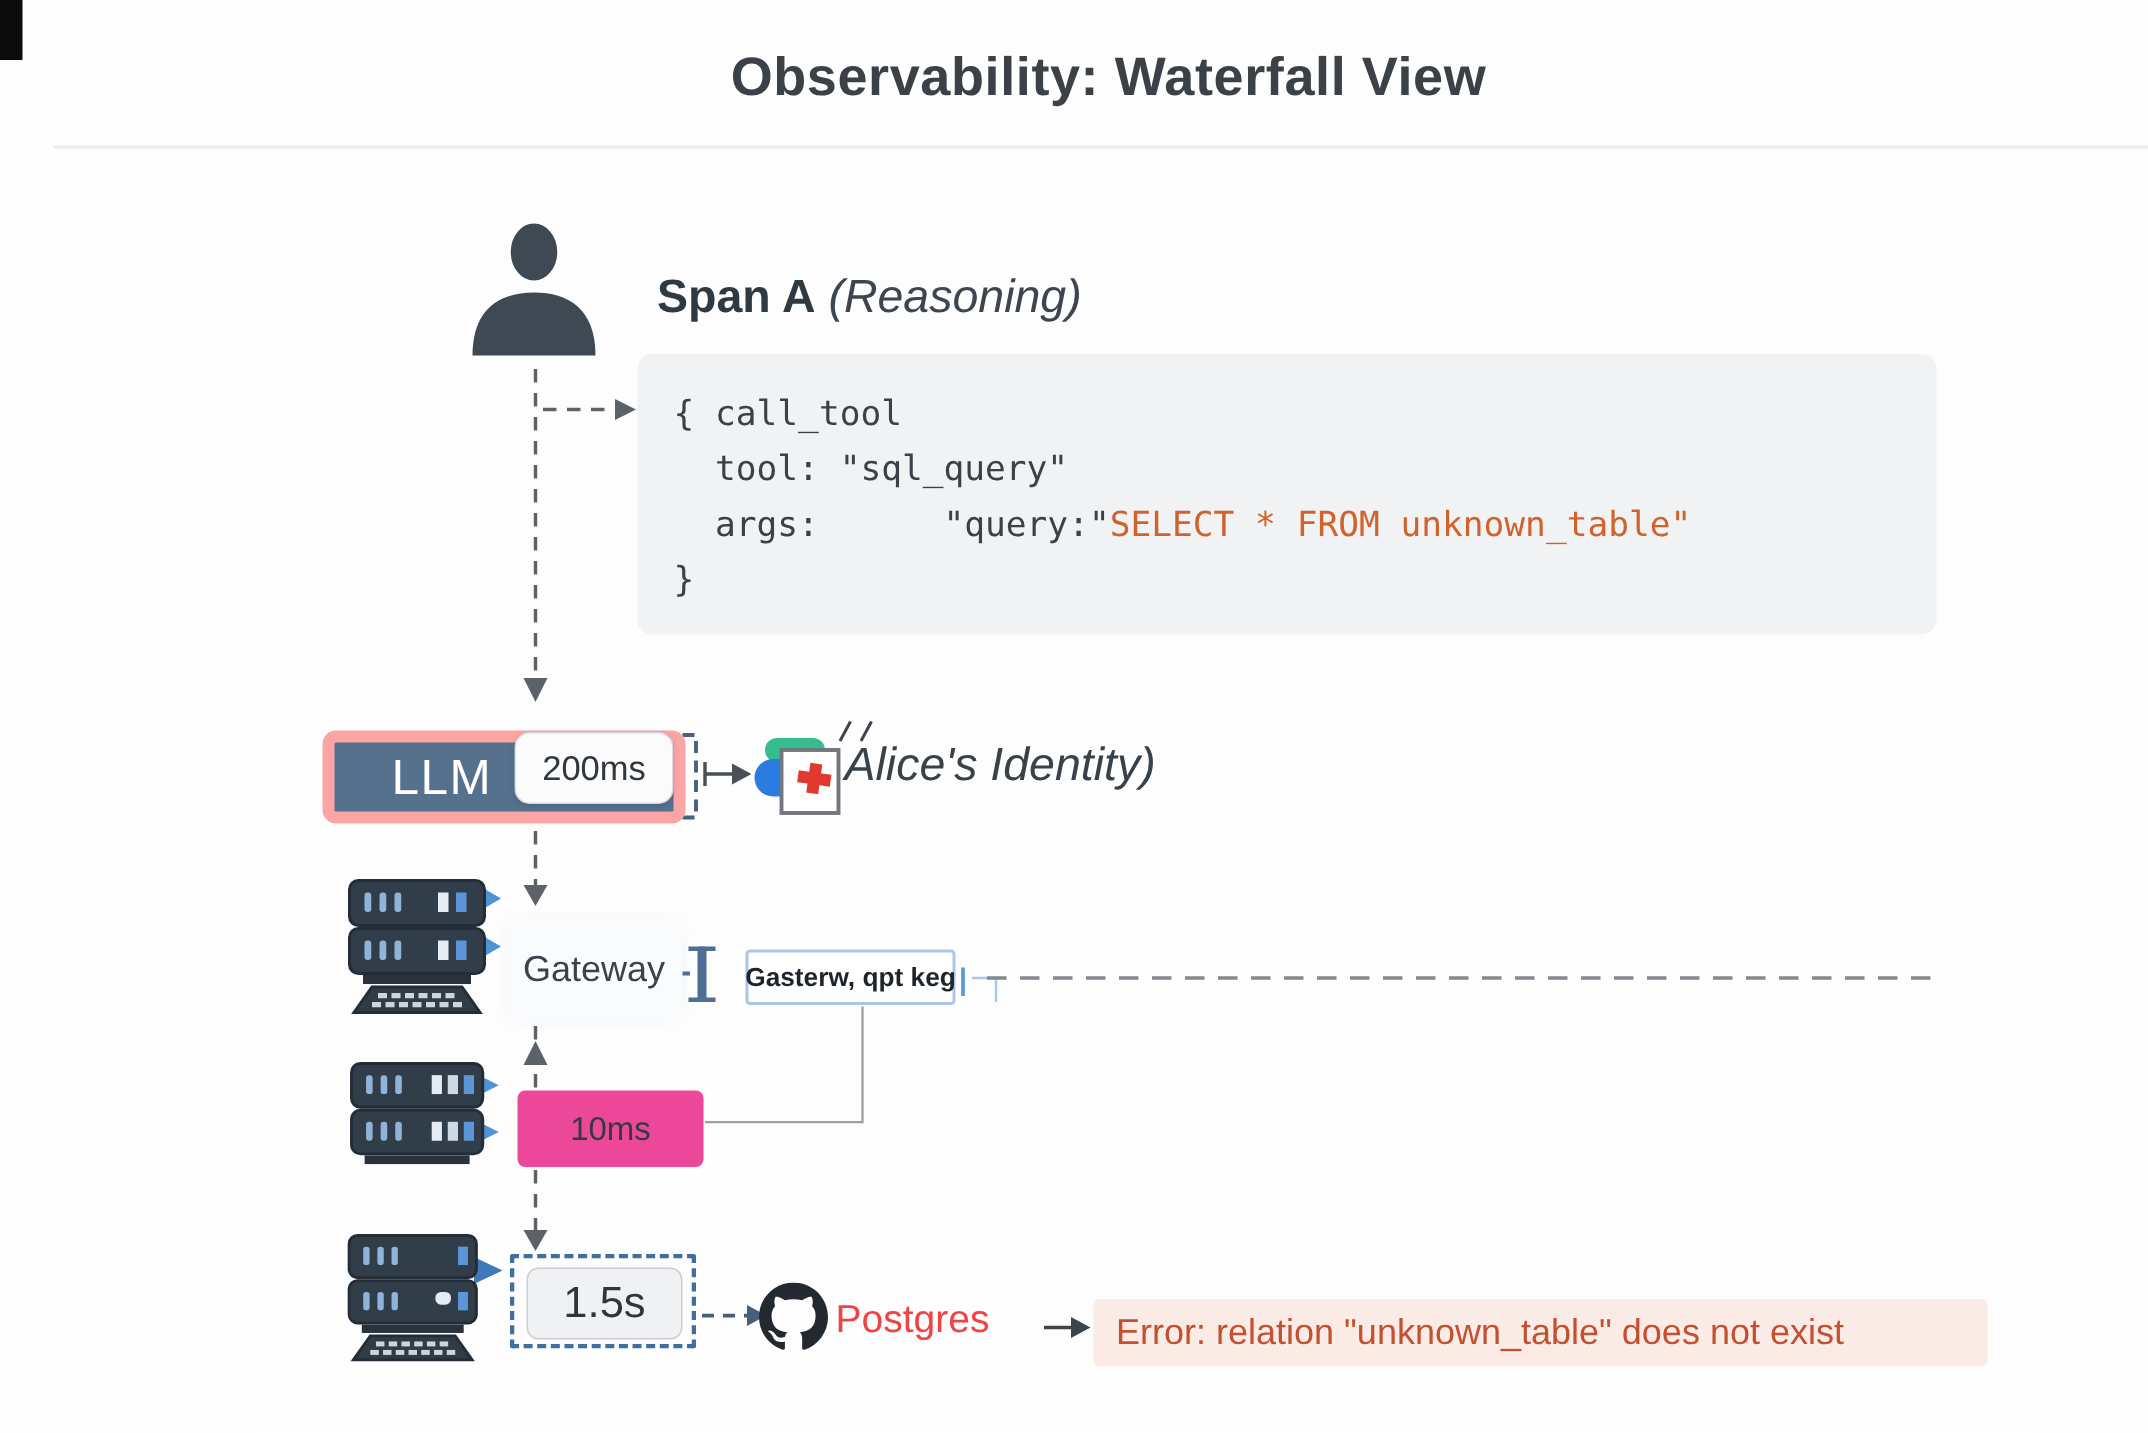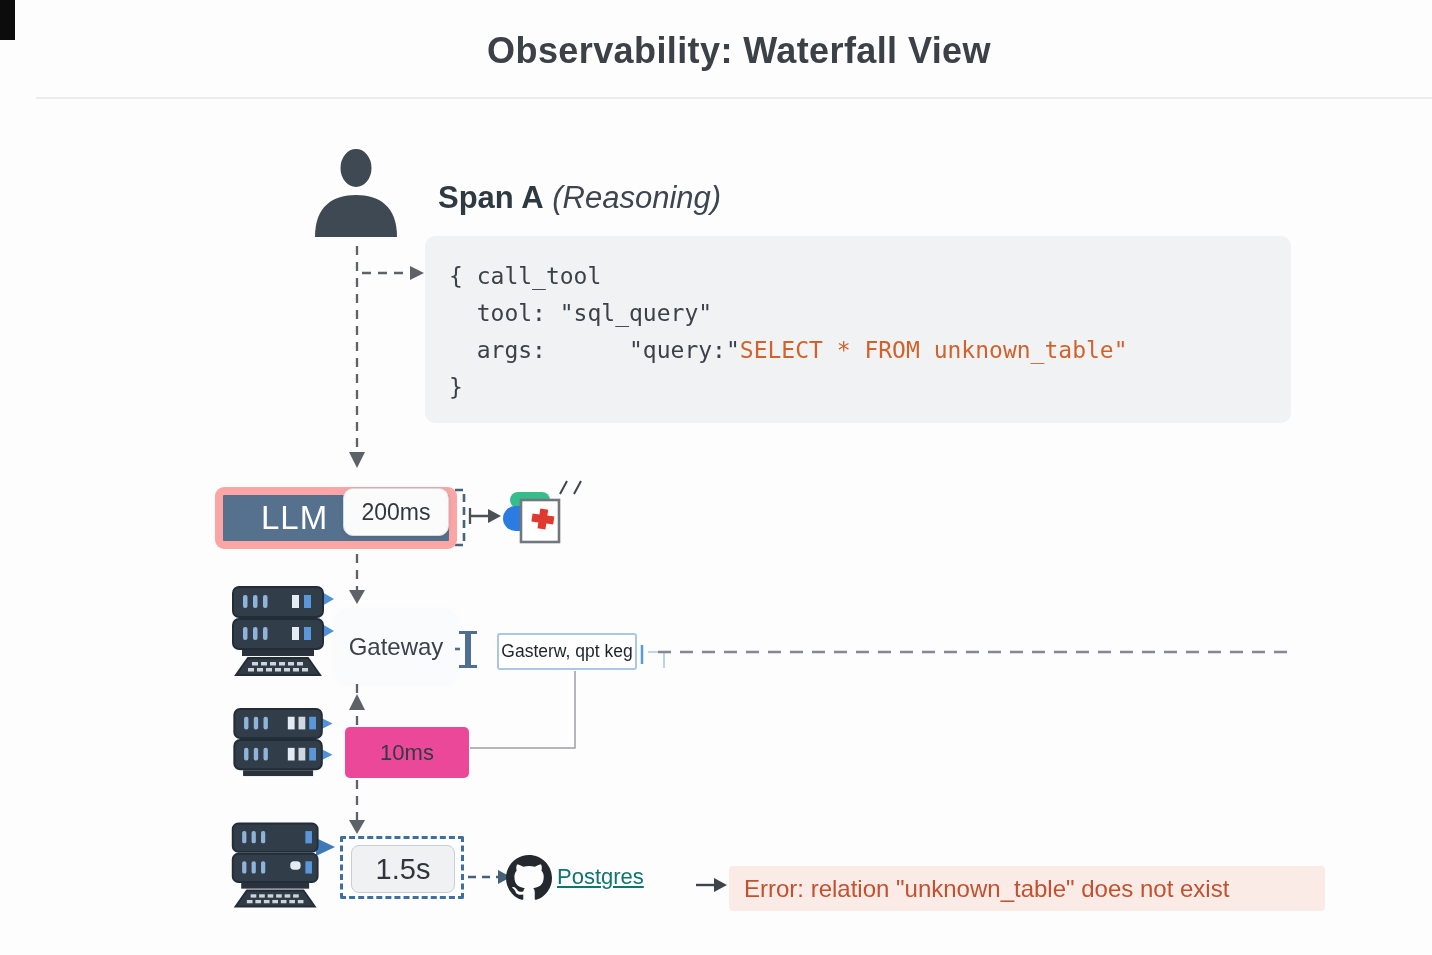--- a/index.html
+++ b/index.html
@@ -38,31 +38,31 @@
   .server1{left:228px;top:586px;}
   .server2{left:228px;top:708px;}
   .server3{left:228px;top:818px;}
 
   .gateway-box{position:absolute;left:337px;top:612px;width:118px;height:70px;background:#fafbfc;
                border-radius:8px;box-shadow:0 0 8px rgba(120,130,140,.06);
                display:flex;align-items:center;justify-content:center;font-size:24px;color:#3a424b;}
   .tag-box{position:absolute;left:497px;top:633px;width:140px;height:37px;box-sizing:border-box;
            background:#fff;border:2px solid #abc7e7;border-radius:3px;
            display:flex;align-items:center;justify-content:center;
-           font-size:17.5px;font-weight:400;color:#1e242c;white-space:nowrap;}
+           font-size:17.5px;font-weight:700;color:#1e242c;white-space:nowrap;}
   .badge-10{position:absolute;left:345px;top:727px;width:124px;height:51px;background:#ec4899;
             border-radius:5px;display:flex;align-items:center;justify-content:center;
             font-size:22px;color:#333a42;}
   .dashed-15{position:absolute;left:340px;top:836px;width:124px;height:63px;box-sizing:border-box;
              border:3px dashed #3e6f9f;border-radius:2px;}
   .badge-15{position:absolute;left:8px;top:6px;width:104px;height:48px;box-sizing:border-box;
             background:#f0f1f3;border:1px solid #caced2;border-radius:8px;
             display:flex;align-items:center;justify-content:center;font-size:29px;color:#2e353c;}
   .github-icon{position:absolute;left:506px;top:855px;}
-  .postgres-label{position:absolute;left:557px;top:864px;font-size:22px;font-weight:500;color:#0f766e;text-decoration:underline;}
+  .postgres-label{position:absolute;left:557px;top:864px;font-size:26px;font-weight:500;color:#ef4444;}
   .error-badge{position:absolute;left:729px;top:866px;width:596px;height:45px;box-sizing:border-box;
                background:#fbebe6;border-radius:4px;display:flex;align-items:center;padding-left:15px;
                font-size:24px;color:#c25130;white-space:nowrap;}
 </style>
 </head>
 <body>
 
 <div class="stage">
 
   <div class="corner-mark"></div>
@@ -135,20 +135,21 @@
   <div class="badge-200">200ms</div>
 
   <div class="identity-icon">
     <svg width="60" height="70" viewBox="0 0 60 70">
       <rect x="8" y="8" width="40" height="16" rx="8" fill="#36bd8d"></rect>
       <rect x="1" y="22" width="34" height="25" rx="12.5" fill="#2b7ce0"></rect>
       <rect x="19" y="16" width="38" height="42" fill="#ffffff" stroke="#71777d" stroke-width="2.6"></rect>
       <path d="M30 31 h7 v-6 h8 v6 h7 v8 h-7 v6 h-8 v-6 h-7 Z" fill="#e0392e" transform="rotate(8 41 34)"></path>
     </svg>
   </div>
+  <div class="identity-text">Alice's Identity)</div>
 
   <div class="server server1">
     <svg width="106" height="92" viewBox="0 0 106 92">
       <polygon points="94,6 106,13 94,20" fill="#4f93d6"></polygon>
       <polygon points="94,38 106,45 94,52" fill="#4f93d6"></polygon>
       <rect x="5" y="1" width="90" height="30" rx="6" fill="#323d4a" stroke="#232d38" stroke-width="2"></rect>
       <rect x="5" y="33" width="90" height="30" rx="6" fill="#323d4a" stroke="#232d38" stroke-width="2"></rect>
       <g fill="#8fb3d9">
         <rect x="15" y="9" width="4.5" height="13" rx="2"></rect>
           <rect x="25" y="9" width="4.5" height="13" rx="2"></rect>

